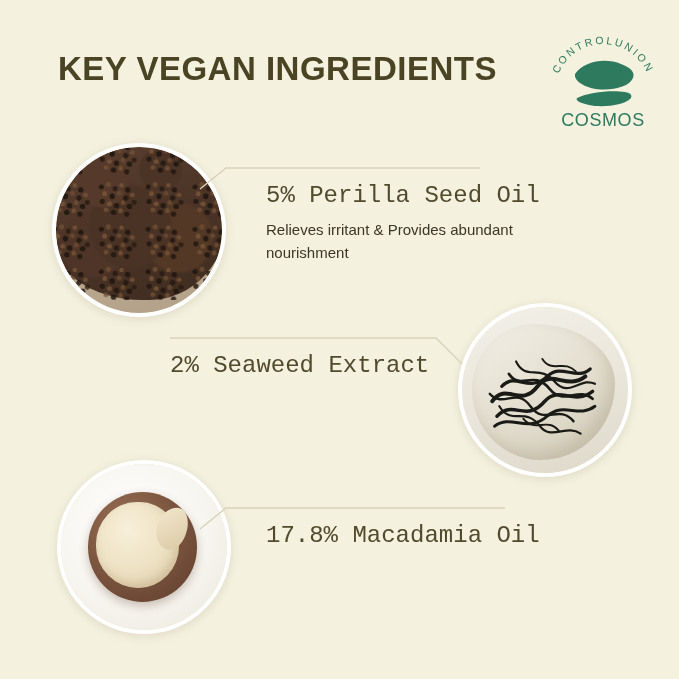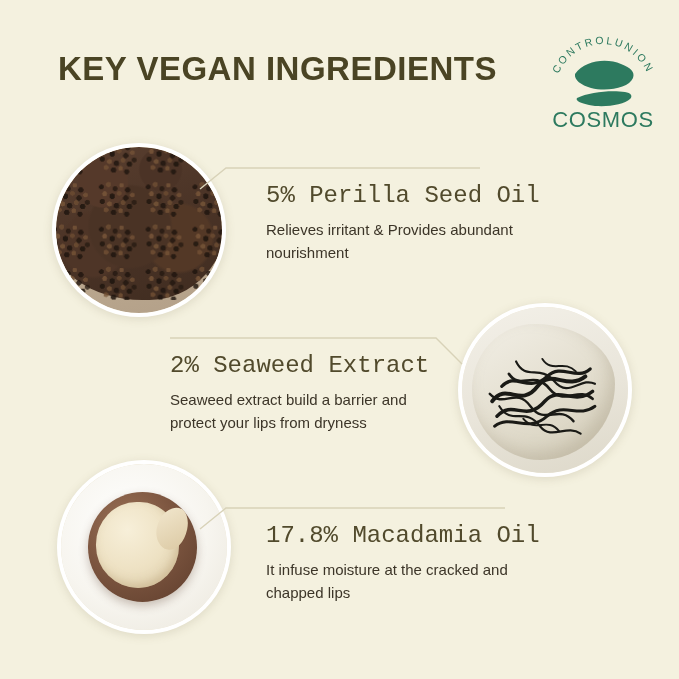--- a/index.html
+++ b/index.html
@@ -46,21 +46,21 @@
     left: 0;
     top: 0;
   }
   .cert-wordmark {
     position: absolute;
     left: 0;
     top: 80px;
     width: 124px;
     text-align: center;
     color: #2d7a5f;
-    font-size: 22px;
+    font-size: 18px;
     line-height: 20px;
     letter-spacing: 0.6px;
     font-family: "Liberation Sans", sans-serif;
   }
   .cert-wordmark span {
     display: block;
   }
 
   
   .photo-circle {
@@ -283,34 +283,32 @@
       </svg>
     </div>
   </div>
 
   <svg class="connector" style="left:168px; top:330px;" width="300" height="42">
     <path d="M 2,8 L 268,8 L 294,34" fill="none" stroke="#d8d2b8" stroke-width="1.4"></path>
   </svg>
 
   <div class="ingredient-text" style="left:170px; top:352px; width:290px;">
     <p class="ingredient-name">2% Seaweed Extract</p>
-    <p class="ingredient-desc">Seaweed extract build a barrier and protect your lips from dryness</p>
   </div>
 
   <div class="photo-circle" style="left:57px; top:460px;">
     <div class="photo-inner">
       <div class="mac-bg"></div>
       <div class="mac-shell"></div>
       <div class="mac-kernel"></div>
       <div class="mac-wedge"></div>
     </div>
   </div>
 
   <svg class="connector" style="left:196px; top:495px;" width="315" height="40">
     <path d="M 4,34 L 30,13 L 309,13" fill="none" stroke="#d8d2b8" stroke-width="1.4"></path>
   </svg>
 
   <div class="ingredient-text" style="left:266px; top:522px; width:286px;">
     <p class="ingredient-name">17.8% Macadamia Oil</p>
-    <p class="ingredient-desc">It infuse moisture at the cracked and chapped lips</p>
   </div>
 
 </div>
 
 </body></html>

